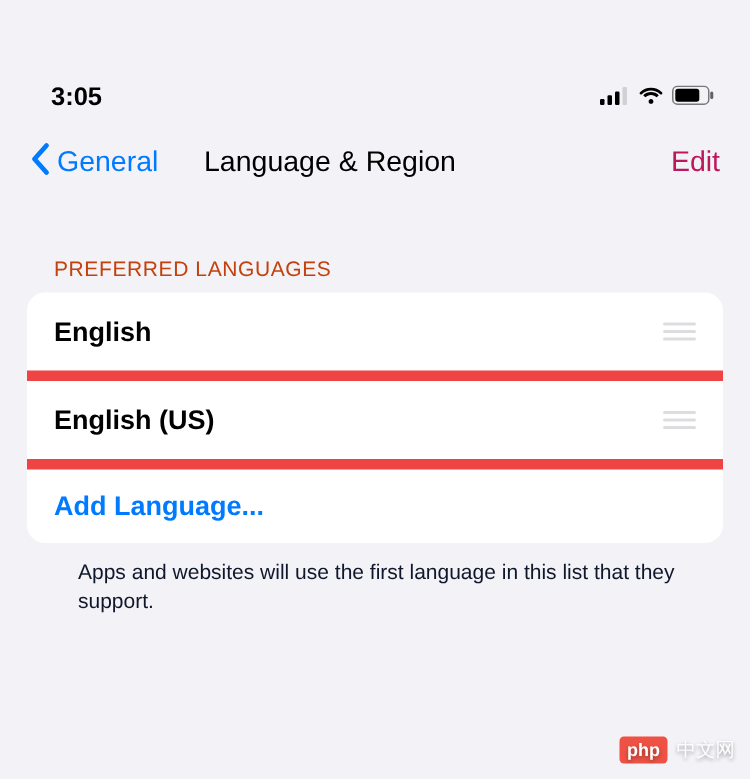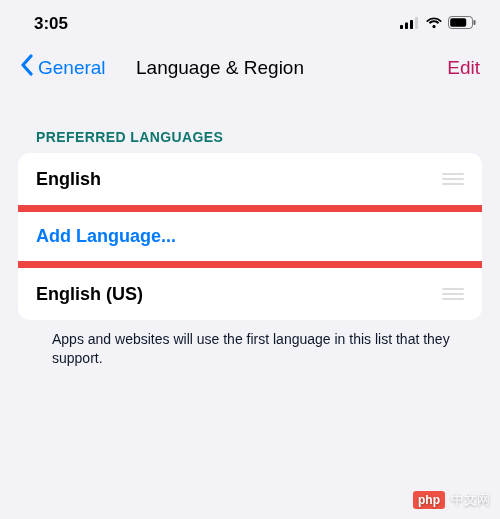--- a/index.html
+++ b/index.html
@@ -10,20 +10,21 @@
       color: #000;
       -webkit-font-smoothing: antialiased;
     }
     .status-bar {
       display: flex;
       justify-content: space-between;
       align-items: center;
       padding: 14px 24px 8px 34px;
       font-size: 17px;
       font-weight: 600;
+      margin-top: 41px;
     }
     .status-right { display: flex; align-items: center; gap: 5px; }
     .nav-bar {
       display: flex;
       align-items: center;
       justify-content: space-between;
       padding: 12px 20px;
     }
     .back-group {
       display: flex;
@@ -41,27 +42,26 @@
       transform: translateX(-50%);
       margin-left: -30px;
     }
     .nav-wrap { position: relative; display: flex; align-items: center; width: 100%; }
     .nav-edit {
       color: #be185d;
       font-size: 19px;
       margin-left: auto;
     }
     .section-header {
-      color: #0f766e;
+      color: #c2410c;
       font-size: 14px;
       letter-spacing: 0.4px;
       padding: 0 36px;
       margin-top: 36px;
       margin-bottom: 8px;
-      font-weight: bold;
     }
     .list {
       background: #fff;
       border-radius: 12px;
       margin: 0 18px;
       overflow: hidden;
     }
     .row {
       display: flex;
       align-items: center;
@@ -163,35 +163,35 @@
       <span class="row-title">English</span>
     </div>
     <div class="reorder">
         <span></span>
         <span></span>
         <span></span>
       </div>
   </div>
 
 
-  <div class="row action-row">
-    <div class="row-main">
-      <span class="row-title">Add Language...</span>
-    </div>
-  </div>
-
   <div class="row">
     <div class="row-main">
       <span class="row-title">English (US)</span>
     </div>
     <div class="reorder">
         <span></span>
         <span></span>
         <span></span>
       </div>
+  </div>
+
+  <div class="row action-row">
+    <div class="row-main">
+      <span class="row-title">Add Language...</span>
+    </div>
   </div>
 
 </div>
 
 <div class="footer-note">Apps and websites will use the first language in this list that they support.</div>
 
 <div class="watermark">
   <span class="watermark-logo">php</span>
   <span>中文网</span>
 </div>

